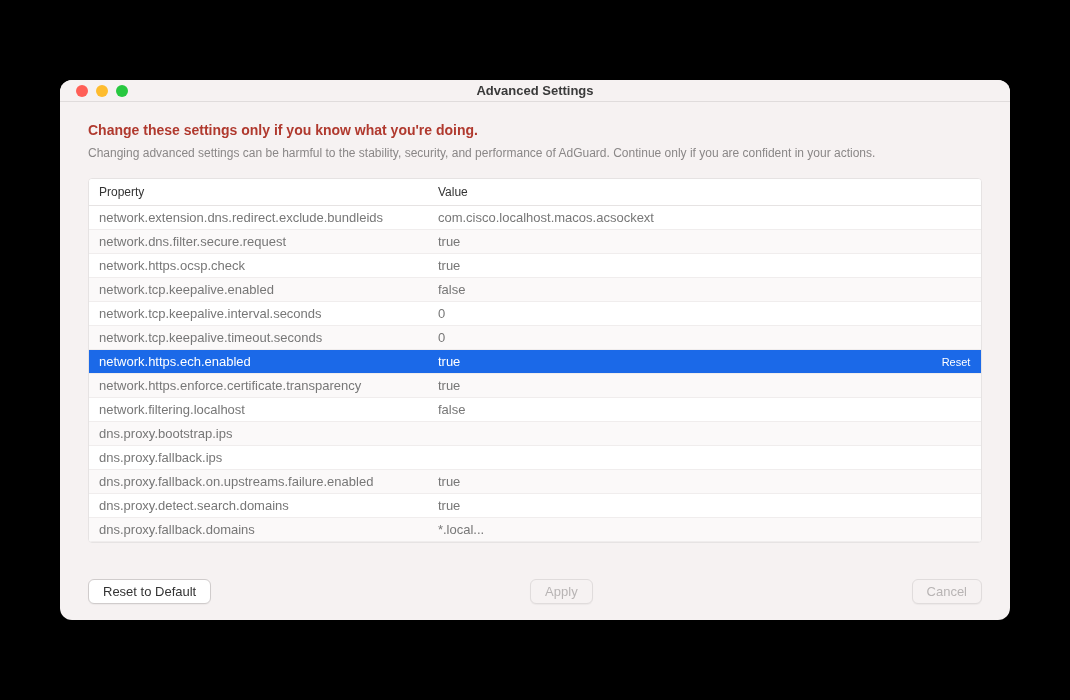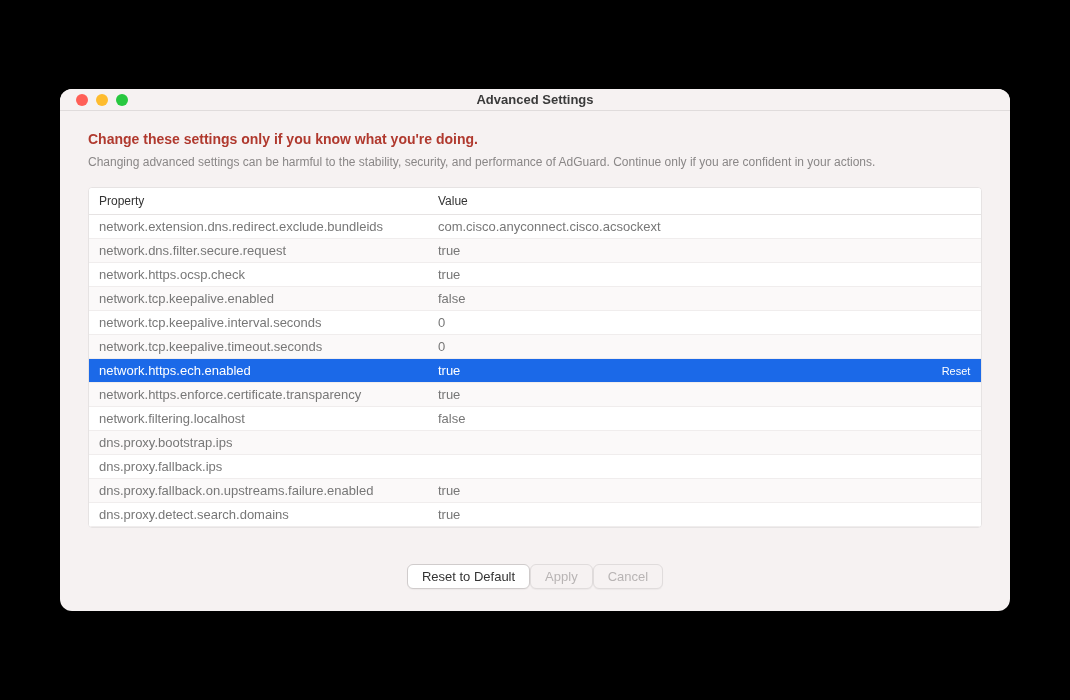--- a/index.html
+++ b/index.html
@@ -120,22 +120,22 @@
     }
     .reset-badge {
       display: none;
     }
     tbody tr.selected .reset-badge {
       display: inline;
       cursor: pointer;
     }
     .footer {
       display: flex;
-      justify-content: center;
-      padding: 16px 28px 22px 28px;
+      justify-content: space-between;
+      padding: 16px 28px 16px 28px;
     }
     .btn {
       font-size: 13px;
       padding: 4px 14px;
       border-radius: 6px;
       border: 1px solid #d0cccc;
       background: #fff;
       color: #333;
       cursor: pointer;
       box-shadow: 0 1px 1px rgba(0,0,0,0.04);
@@ -169,21 +169,21 @@
         <thead>
           <tr>
             <th class="col-prop">Property</th>
             <th class="col-val">Value</th>
             <th class="col-reset"></th>
           </tr>
         </thead>
         <tbody id="tbody">
             <tr>
               <td>network.extension.dns.redirect.exclude.bundleids</td>
-              <td>com.cisco.anyconnect.cisco.acsockext</td>
+              <td>com.cisco.localhost.macos.acsockext</td>
               <td class="reset-cell"></td>
             </tr>
             <tr>
               <td>network.dns.filter.secure.request</td>
               <td>true</td>
               <td class="reset-cell"></td>
             </tr>
             <tr>
               <td>network.https.ocsp.check</td>
               <td>true</td>
@@ -230,20 +230,25 @@
               <td class="reset-cell"></td>
             </tr>
             <tr>
               <td>dns.proxy.fallback.on.upstreams.failure.enabled</td>
               <td>true</td>
               <td class="reset-cell"></td>
             </tr>
             <tr>
               <td>dns.proxy.detect.search.domains</td>
               <td>true</td>
+              <td class="reset-cell"></td>
+            </tr>
+            <tr>
+              <td>dns.proxy.fallback.domains</td>
+              <td>*.local...</td>
               <td class="reset-cell"></td>
             </tr>
           </tbody>
       </table>
     </div>
   </div>
 
   <div class="footer">
     <button class="btn">Reset to Default</button>
     <button class="btn disabled">Apply</button>

